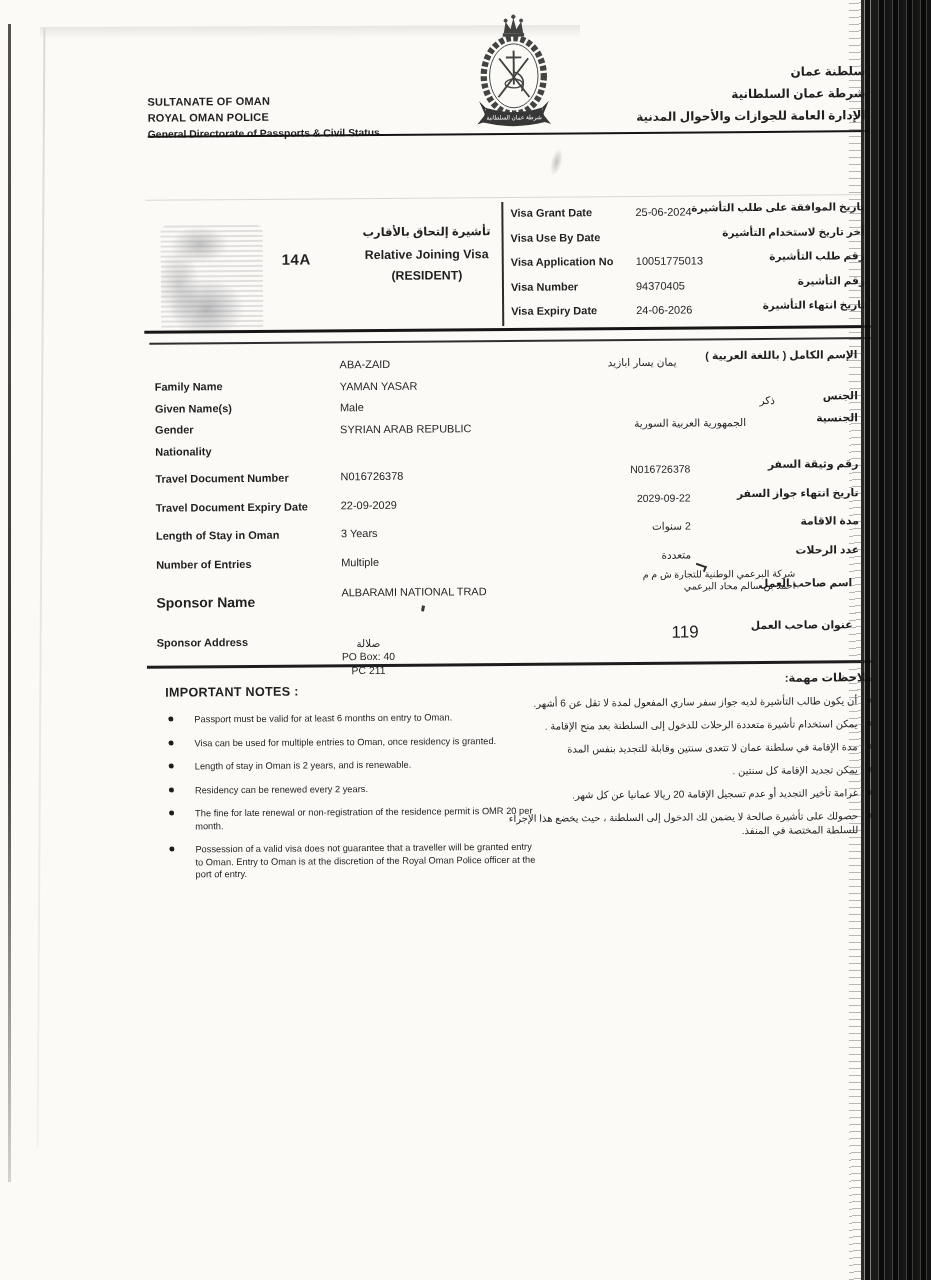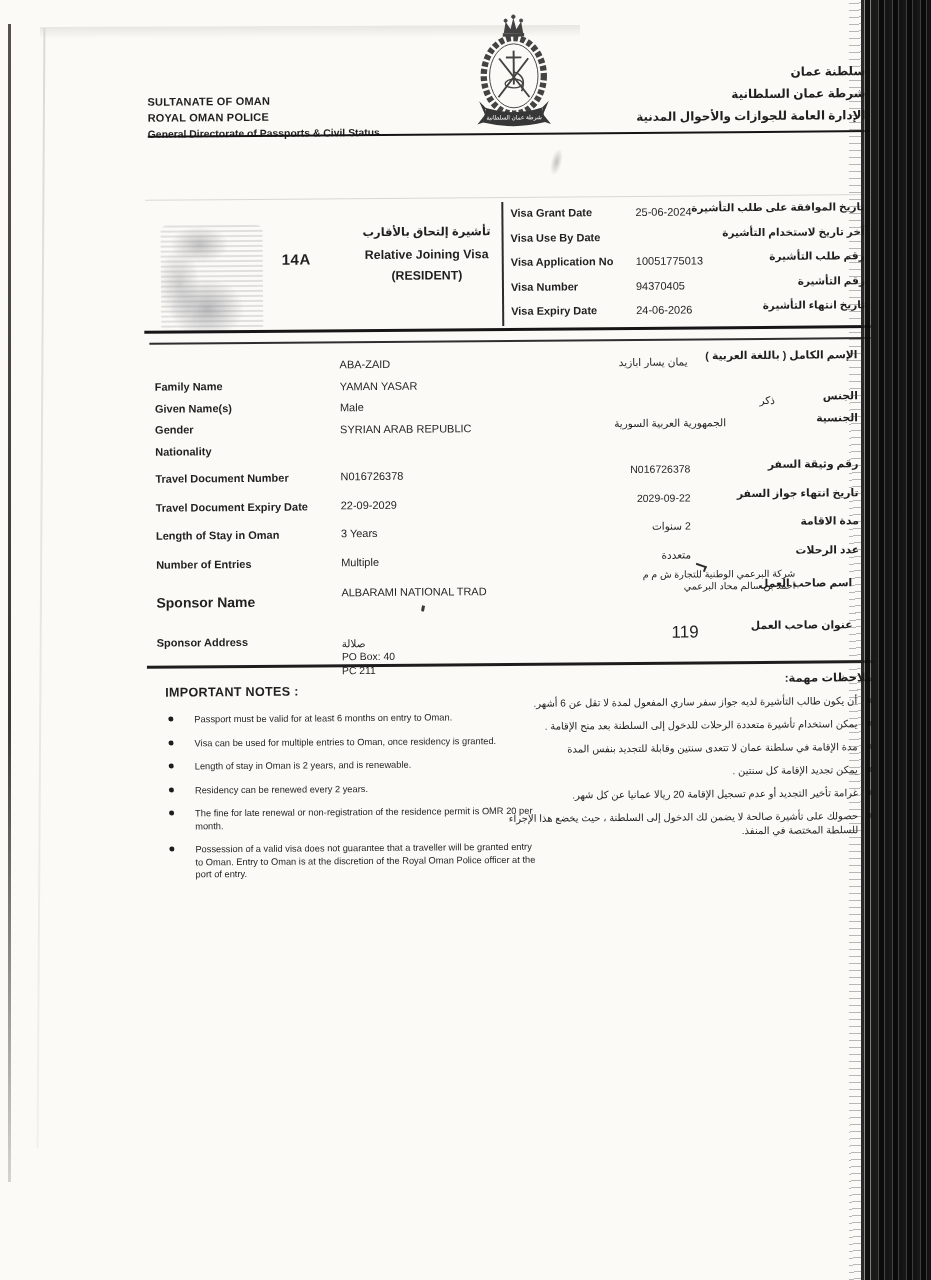--- a/index.html
+++ b/index.html
@@ -57,41 +57,41 @@
   .line-a{left:145px;top:328px;width:727px;height:3px;background:#161616;}
   .line-b{left:150px;top:340px;width:722px;height:1.8px;background:#2e2e2e;}
 
   
   .person{left:155px;top:350px;width:703px;}
   .prow{position:relative;height:21.7px;}
   .prow .lbl{position:absolute;left:0;top:8px;font-size:11px;font-weight:700;margin-top:20px;}
   .prow .val{position:absolute;left:185px;top:7px;font-size:11px;}
   .prow .alb{position:absolute;right:0;top:-1px;font-size:10.8px;font-weight:700;direction:rtl;}
   .prow .aval{position:absolute;top:3px;font-size:10.5px;direction:rtl;}
-  .prow.r1 .alb{top:1px}.prow.r1 .aval{top:7px;right:170px;text-align:right;}
+  .prow.r1 .alb{top:1px}.prow.r1 .aval{top:7px;right:181px;text-align:right;}
   .prow.r3 .aval{right:83px;text-align:center;}
-  .prow.r4 .aval{right:132px;}
+  .prow.r4 .aval{right:112px;}
 
   .travel{left:155px;top:455px;width:703px;}
   .trow{position:relative;height:28.6px;}
   .trow .lbl{position:absolute;left:0;top:15px;font-size:11px;font-weight:700;}
   .trow .val{position:absolute;left:185px;top:14px;font-size:11px;}
   .trow .alb{position:absolute;right:0;top:5px;font-size:10.8px;font-weight:700;direction:rtl;}
   .trow .aval{position:absolute;right:168px;top:9px;font-size:10.5px;direction:rtl;}
 
   
   .sp-name-lbl{left:155px;top:592px;font-size:14px;font-weight:700;}
   .sp-name-val{left:340px;top:585px;font-size:11px;}
   .sp-name-alb{right:80px;top:579px;font-size:10.8px;font-weight:700;direction:rtl;}
   .sp-name-aval{right:137px;top:570px;font-size:9.6px;direction:rtl;text-align:right;line-height:12px;}
   .mark-tick{left:694px;top:566px;width:11px;height:6px;border-left:2px solid #2e2e2e;
      border-bottom:2px solid #2e2e2e;transform:rotate(200deg);}
   .mark-comma{left:420px;top:605px;width:3px;height:6px;background:#3a3a3a;border-radius:0 0 3px 3px;transform:rotate(12deg);}
   .sp-addr-lbl{left:155px;top:634px;font-size:11px;font-weight:700;}
-  .sp-addr-val{left:340px;top:636px;font-size:10.4px;line-height:13.4px;}
+  .sp-addr-val{left:340px;top:636px;font-size:10.4px;line-height:13.4px;text-align:center;}
   .sp-addr-alb{right:80px;top:621px;font-size:10.8px;font-weight:700;direction:rtl;}
   .sp-addr-aval{right:234px;top:624px;font-size:17px;margin-left:44px;}
 
   .line-c{left:145px;top:663px;width:727px;height:2.5px;background:#1d1d1d;}
 
   
   .notes-en{left:163px;top:683px;width:372px;}
   .notes-en h3{margin:0 0 14px 0;font-size:12.6px;font-weight:700;letter-spacing:.3px;}
   .notes-en ul{list-style:none;margin:0;padding:0;}
   .notes-en li{position:relative;padding-left:29px;font-size:9.3px;line-height:12.5px;margin-bottom:11px;}

